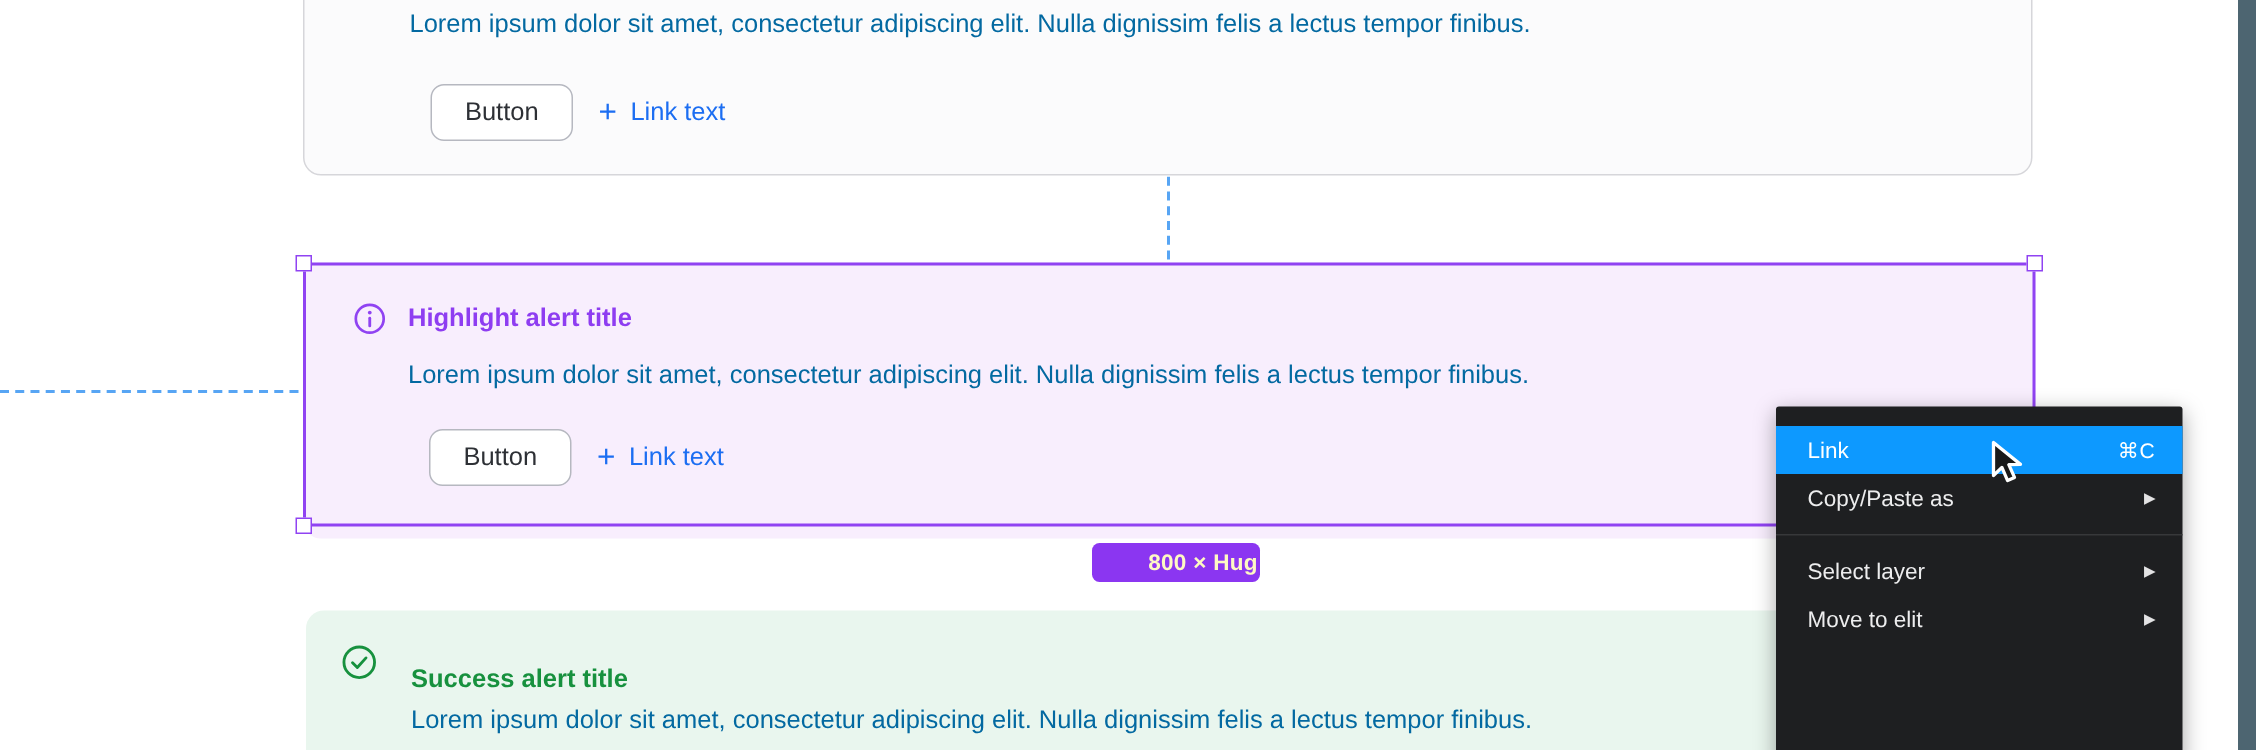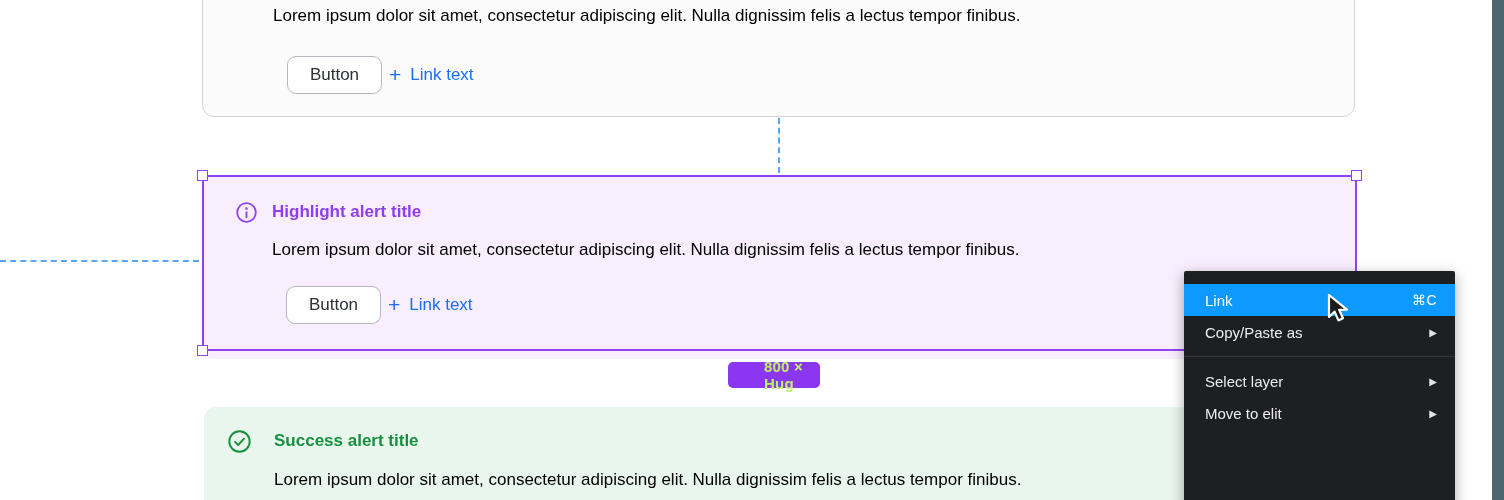--- a/index.html
+++ b/index.html
@@ -21,44 +21,44 @@
 
   
   .card { position:absolute; border-radius:12px; }
   #top-card { left:202px; top:-50px; width:1153px; height:167px;
               background:#fbfbfc; border:1px solid #d6d6da; }
   #highlight-card { left:202px; top:175px; width:1155px; height:184px;
                     background:#f8eefd; }
   #success-card { left:204px; top:407px; width:1153px; height:160px;
                   background:#e9f6ee; }
 
-  .alert-body { position:absolute; left:70px; font-size:17px; color:#000000; white-space:nowrap; }
+  .alert-body { position:absolute; left:70px; font-size:17px; color:#0369a1; white-space:nowrap; }
   .alert-title { position:absolute; left:70px; font-size:17px; font-weight:700; white-space:nowrap; }
   .title-purple { color:#8e3df1; }
   .title-green  { color:#17913e; }
 
-  .actions { position:absolute; left:70px; display:flex; align-items:center; gap:7px;padding-left:14px; }
+  .actions { position:absolute; left:70px; display:flex; align-items:center; gap:17px;padding-left:14px; }
   .btn { width:95px; height:38px; background:#ffffff; border:1px solid #b6b8c0;
          border-radius:9px; font-size:17px; font-weight:500; color:#2d3035;
          display:flex; align-items:center; justify-content:center; cursor:default; }
   .link { display:flex; align-items:center; gap:9px; color:#1c6ef2; font-size:17px; font-weight:500; }
   .link .plus { font-size:21px; font-weight:400; line-height:1; margin-top:-2px; }
 
   .icon-circle { position:absolute; width:21px; height:21px; }
 
   
   #selection { position:absolute; left:202px; top:175px; width:1155px; height:176px;
                border:2px solid #9043f2; pointer-events:none; z-index:5; }
   .handle { position:absolute; width:11px; height:11px; background:#ffffff;
             border:1.5px solid #9043f2; }
   .h-tl { left:-7px; top:-7px; } .h-tr { right:-7px; top:-7px; }
   .h-bl { left:-7px; bottom:-7px; } .h-br { right:-7px; bottom:-7px; }
 
-  #size-badge { position:absolute; left:728px; top:362px; width:92px; height:26px;
-                background:#8b36f1; color:#bef264; border-radius:5px; font-size:15px;
+  #size-badge { position:absolute; left:728px; top:362px; width:112px; height:26px;
+                background:#8b36f1; color:#fef9c3; border-radius:5px; font-size:15px;
                 font-weight:700; display:flex; align-items:center; justify-content:center;
                 z-index:6; letter-spacing:0.2px;padding-left:36px; }
 
   
   #context-menu { position:absolute; left:1184px; top:271px; width:271px; height:240px;
                   background:#1e1f21; z-index:20; padding-top:13px;
                   border-radius:2px; box-shadow:0 4px 14px rgba(0,0,0,0.35); }
   .menu-row { height:32px; display:flex; align-items:center; padding:0 18px 0 21px;
               font-size:15px; color:#ededee; cursor:default; }
   .menu-row .m-label { flex:0 0 auto; }
@@ -110,21 +110,21 @@
         <span>Link text</span>
       </div>
     </div>
   </div>
 
   <div class="card" id="success-card">
     <svg class="icon-circle" style="left:24px; top:23px; width:23px; height:23px;" viewBox="0 0 23 23">
       <circle cx="11.5" cy="11.5" r="10.2" fill="none" stroke="#17913e" stroke-width="1.9"></circle>
       <path d="M7 11.8 L10.2 15 L16 8.6" fill="none" stroke="#17913e" stroke-width="1.9" stroke-linecap="round" stroke-linejoin="round"></path>
     </svg>
-    <div class="alert-title title-green" style="top:24px;">Success alert title</div>
+    <div class="alert-title title-green" style="top:36px;">Success alert title</div>
     <div class="alert-body" style="top:63px;">Lorem ipsum dolor sit amet, consectetur adipiscing elit. Nulla dignissim felis a lectus tempor finibus.</div>
   </div>
 
   <div id="selection">
     <div class="handle h-tl"></div>
     <div class="handle h-tr"></div>
     <div class="handle h-bl"></div>
     <div class="handle h-br"></div>
   </div>
   <div id="size-badge">800 × Hug</div>

